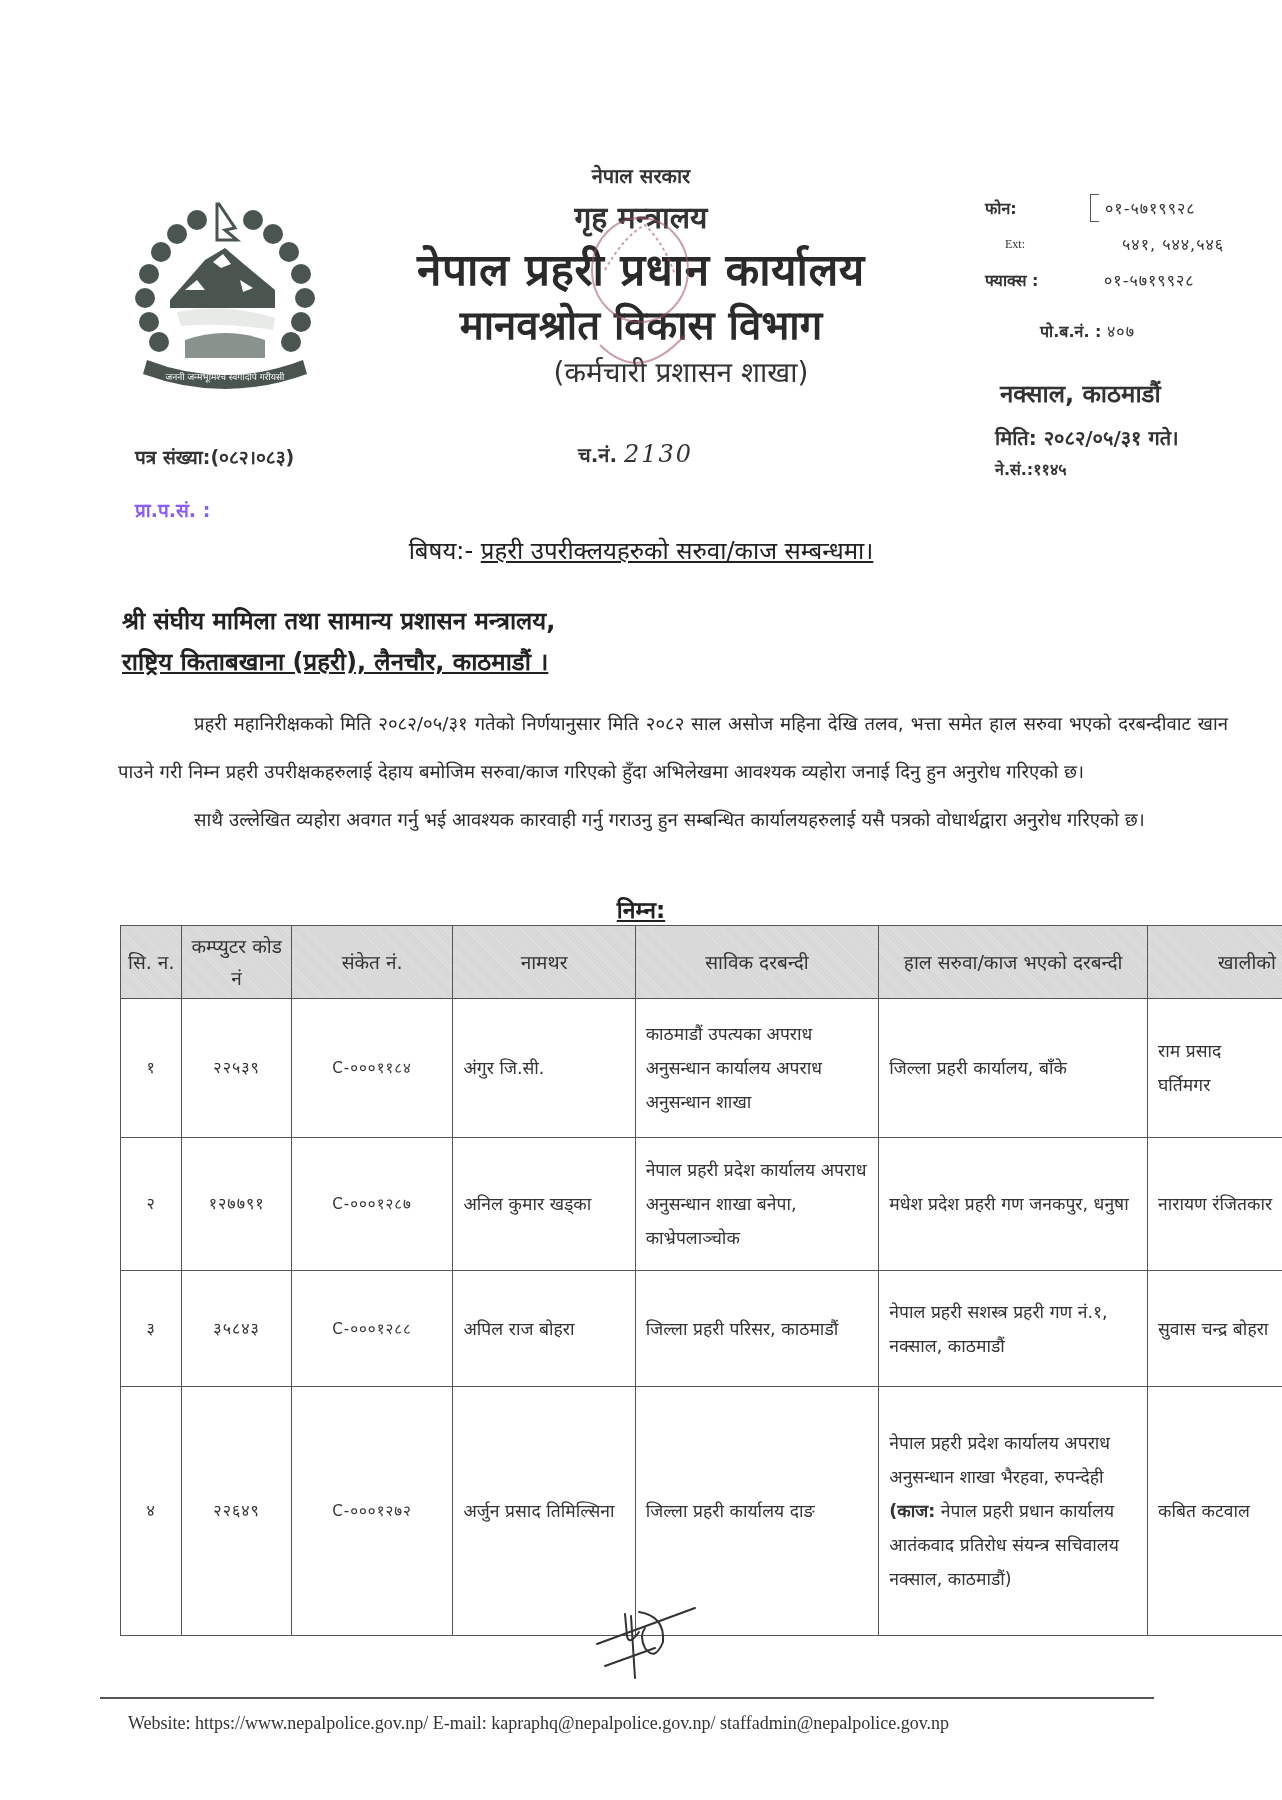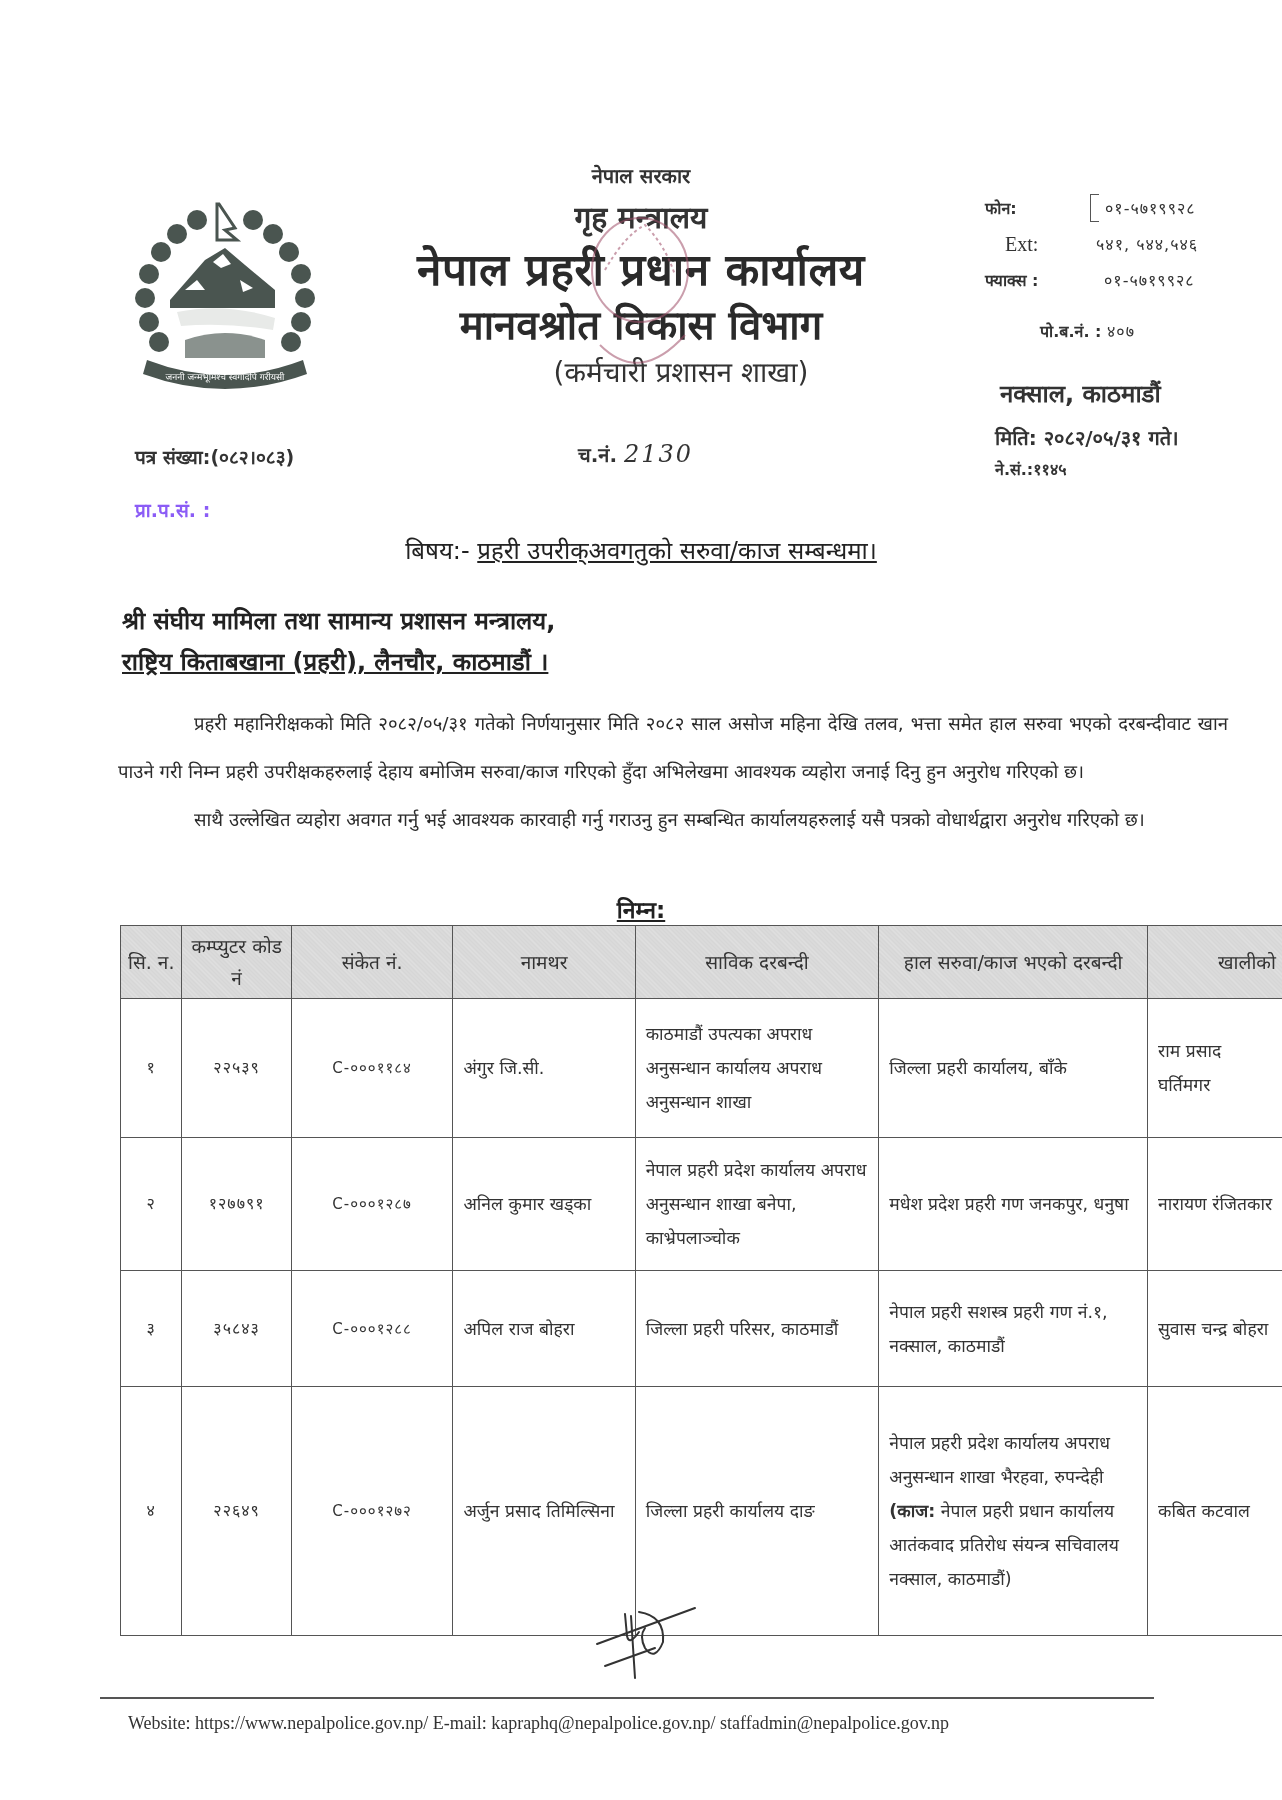--- a/index.html
+++ b/index.html
@@ -15,21 +15,21 @@
   .ministry { left: 0; width: 1282px; top: 196px; text-align: center; font-size: 30px; font-weight: bold; color: #333; }
   .office { left: 0; width: 1282px; top: 238px; text-align: center; font-size: 44px; font-weight: bold; color: #2a2a2a; letter-spacing: 0.5px; }
   .dept { left: 0; width: 1282px; top: 296px; text-align: center; font-size: 40px; font-weight: bold; color: #2a2a2a; }
   .branch { left: 0; width: 1282px; top: 352px; text-align: center; font-size: 28px; color: #333; margin-left: 40px; }
 
   .stamp { left: 585px; top: 195px; width: 110px; height: 200px; opacity: 0.55; pointer-events: none; }
 
   .contact { left: 985px; top: 190px; width: 260px; font-size: 16px; color: #333; }
   .contact .row { display: flex; height: 36px; align-items: center; }
   .contact .lbl { width: 105px; font-weight: bold; }
-  .contact .lbl.ext { font-family: "Liberation Serif", serif; font-weight: normal; font-size: 20px; padding-left: 20px; width: 85px; }
+  .contact .lbl.ext { font-family: "Liberation Serif", serif; font-weight: normal; font-size: 12px; padding-left: 20px; width: 85px; }
   .contact .val { font-size: 16px; letter-spacing: 1px; }
   .bracket { display: inline-block; width: 8px; height: 26px; border-left: 1px solid #555; border-top: 1px solid #555; border-bottom: 1px solid #555; margin-right: 6px; vertical-align: middle; }
 
   .pobox { left: 1040px; top: 320px; font-size: 16px; font-weight: bold; color: #333; }
   .pobox span.v { font-weight: normal; letter-spacing: 1px; margin-left: 0; }
   .location { left: 1000px; top: 376px; font-size: 24px; font-weight: bold; color: #333; }
   .date-line { left: 995px; top: 424px; font-size: 20px; font-weight: bold; color: #333; }
   .ns-line { left: 995px; top: 458px; font-size: 16px; font-weight: bold; color: #333; }
 
   .letter-no { left: 135px; top: 444px; font-size: 19px; font-weight: bold; color: #333; }
@@ -129,21 +129,21 @@
 </svg>
 
 <div class="abs contact">
   <div class="row">
     <span class="lbl">फोन:</span>
     <span class="bracket"></span>
     <span class="val">०१-५७१९९२८</span>
   </div>
   <div class="row">
     <span class="lbl ext">Ext:</span>
-    <span class="val" style="margin-left:6px">५४१, ५४४,५४६</span>
+    <span class="val" style="margin-left:32px">५४१, ५४४,५४६</span>
   </div>
   <div class="row">
     <span class="lbl">फ्याक्स :</span>
     <span class="val" style="margin-left:14px">०१-५७१९९२८</span>
   </div>
 </div>
 <div class="abs pobox">
   <span>पो.ब.नं. :</span>
   <span class="v">४०७</span>
 </div>
@@ -153,21 +153,21 @@
 
 <div class="abs letter-no">पत्र संख्या:(०८२।०८३)</div>
 <div class="abs disp-no">
   <span>च.नं.</span>
   <span class="hand">2130</span>
 </div>
 <div class="abs ref-no">प्रा.प.सं. :</div>
 
 <div class="abs subject">
   <span>बिषय:-</span>
-  <span class="u">प्रहरी उपरीक्अवगतुको सरुवा/काज सम्बन्धमा।</span>
+  <span class="u">प्रहरी उपरीक्लयहरुको सरुवा/काज सम्बन्धमा।</span>
 </div>
 
 <div class="abs addr1">श्री संघीय मामिला तथा सामान्य प्रशासन मन्त्रालय,</div>
 <div class="abs addr2">राष्ट्रिय किताबखाना (प्रहरी), लैनचौर, काठमाडौं ।</div>
 
 <div class="abs body-text">
   <p>प्रहरी महानिरीक्षकको मिति २०८२/०५/३१ गतेको निर्णयानुसार मिति २०८२ साल असोज महिना देखि तलव, भत्ता समेत हाल सरुवा भएको दरबन्दीवाट खान पाउने गरी निम्न प्रहरी उपरीक्षकहरुलाई देहाय बमोजिम सरुवा/काज गरिएको हुँदा अभिलेखमा आवश्यक व्यहोरा जनाई दिनु हुन अनुरोध गरिएको छ।</p>
   <p>साथै उल्लेखित व्यहोरा अवगत गर्नु भई आवश्यक कारवाही गर्नु गराउनु हुन सम्बन्धित कार्यालयहरुलाई यसै पत्रको वोधार्थद्वारा अनुरोध गरिएको छ।</p>
 </div>
 

